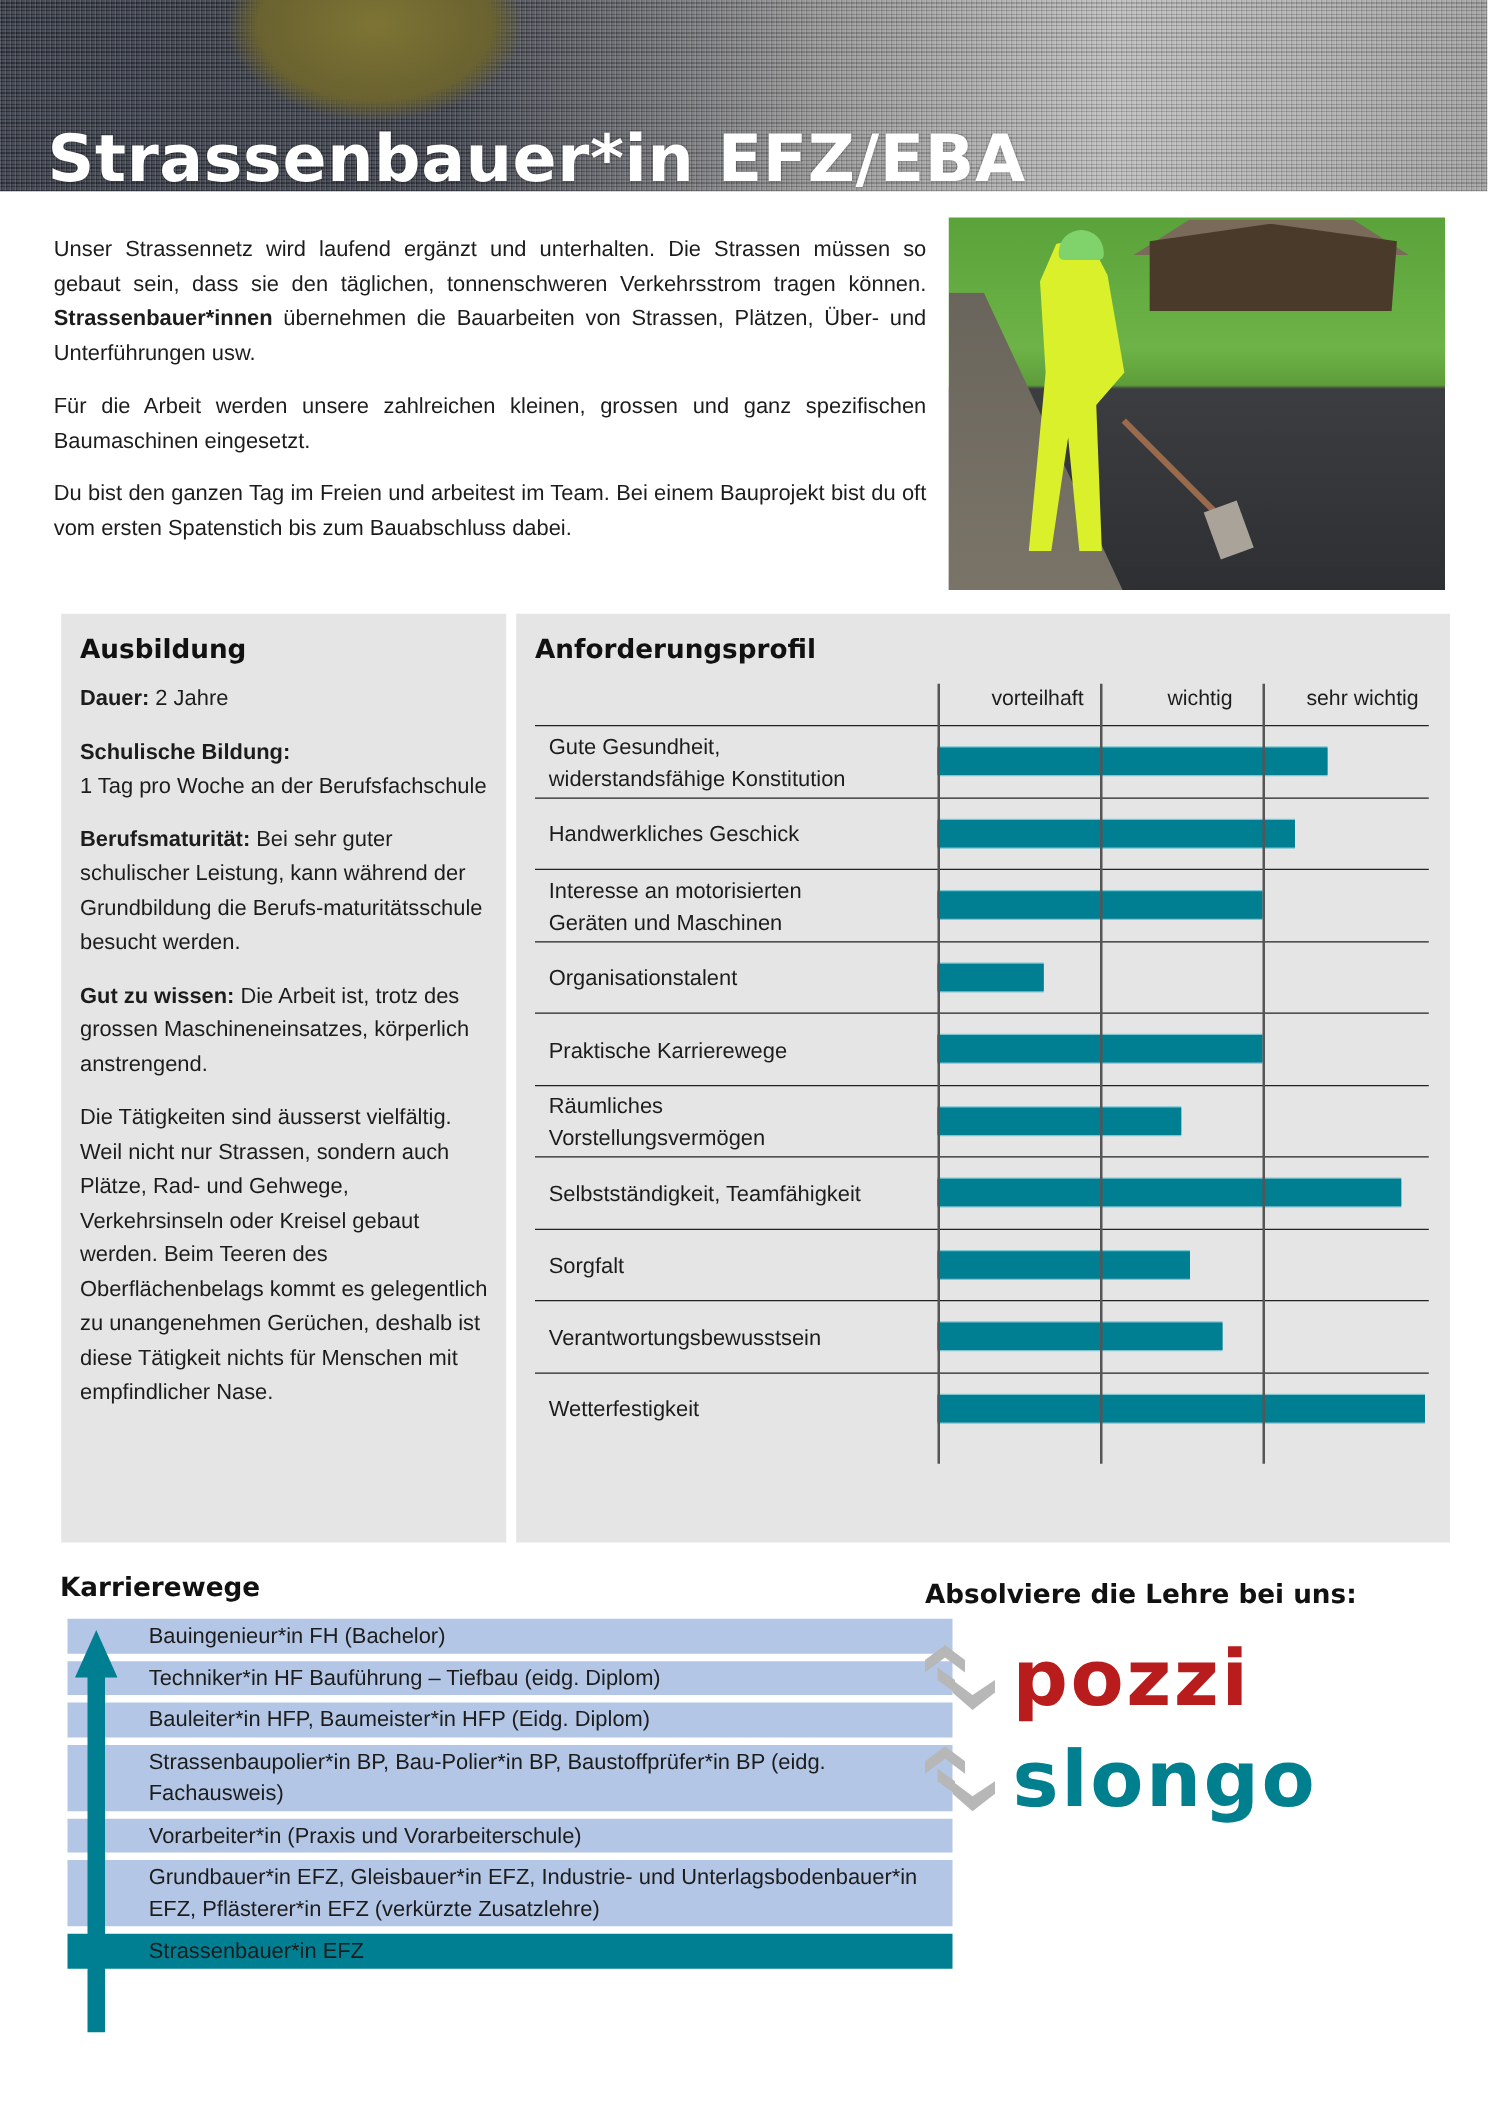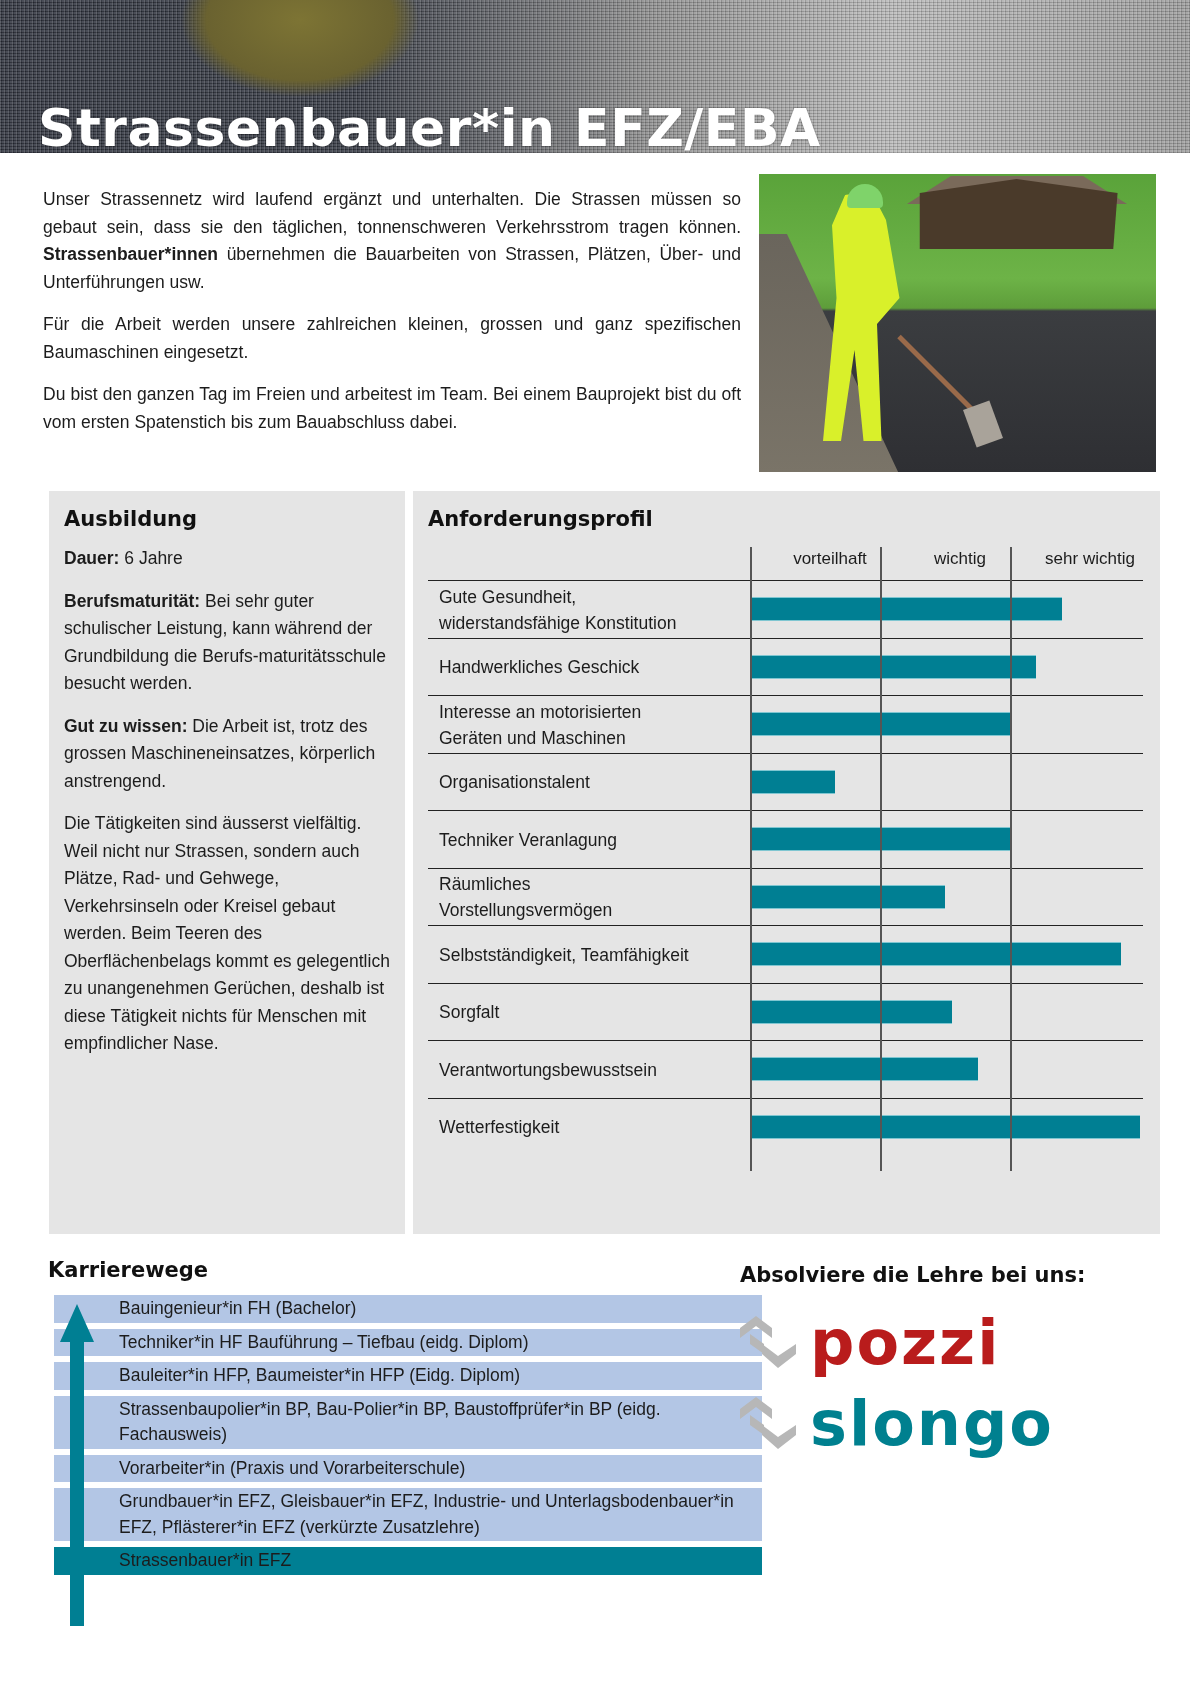--- a/index.html
+++ b/index.html
@@ -68,21 +68,22 @@
   <div class="hut"></div>
   <div class="gravel"></div>
   <div class="worker"></div>
   <div class="helmet"></div>
   <div class="shovel"></div>
   <div class="blade"></div>
 </div>
 
 <div class="panel panel-left">
   <h2>Ausbildung</h2>
-  <p><b>Dauer:</b><span> 6 Jahre</span></p>
+  <p><b>Dauer:</b><span> 2 Jahre</span></p>
+  <p><b>Schulische Bildung:</b><br><span>1 Tag pro Woche an der Berufsfachschule</span></p>
   <p><b>Berufsmaturität:</b><span> Bei sehr guter schulischer Leistung, kann während der Grundbildung die Berufs-maturitätsschule besucht werden.</span></p>
   <p><b>Gut zu wissen:</b><span> Die Arbeit ist, trotz des grossen Maschineneinsatzes, körperlich anstrengend.</span></p>
   <p>Die Tätigkeiten sind äusserst vielfältig. Weil nicht nur Strassen, sondern auch Plätze, Rad- und Gehwege, Verkehrsinseln oder Kreisel gebaut werden. Beim Teeren des Oberflächenbelags kommt es gelegentlich zu unangenehmen Gerüchen, deshalb ist diese Tätigkeit nichts für Menschen mit empfindlicher Nase.</p>
 </div>
 
 <div class="panel panel-right">
   <div class="chart-title">Anforderungsprofil</div>
   <div class="chart" id="chart">
     <div class="col-head" style="left:337px">vorteilhaft</div>
     <div class="col-head" style="left:467px">wichtig</div>
@@ -97,21 +98,21 @@
       </div>
       <div class="row" style="top: 148px;">
         <div class="row-label" style="width: 240px;">Interesse an motorisierten Geräten und Maschinen</div>
         <div class="bar" style="width: 260px; background: rgb(0, 127, 147);"></div>
       </div>
       <div class="row" style="top: 205.5px;">
         <div class="row-label">Organisationstalent</div>
         <div class="bar" style="width: 84.5px; background: rgb(0, 127, 147);"></div>
       </div>
       <div class="row" style="top: 263px;">
-        <div class="row-label">Techniker Veranlagung</div>
+        <div class="row-label">Praktische Karrierewege</div>
         <div class="bar" style="width: 260px; background: rgb(0, 127, 147);"></div>
       </div>
       <div class="row" style="top: 320.5px;">
         <div class="row-label" style="width: 200px;">Räumliches Vorstellungsvermögen</div>
         <div class="bar" style="width: 195px; background: rgb(0, 127, 147);"></div>
       </div>
       <div class="row" style="top: 378px;">
         <div class="row-label">Selbstständigkeit, Teamfähigkeit</div>
         <div class="bar" style="width: 370.5px; background: rgb(0, 127, 147);"></div>
       </div>

